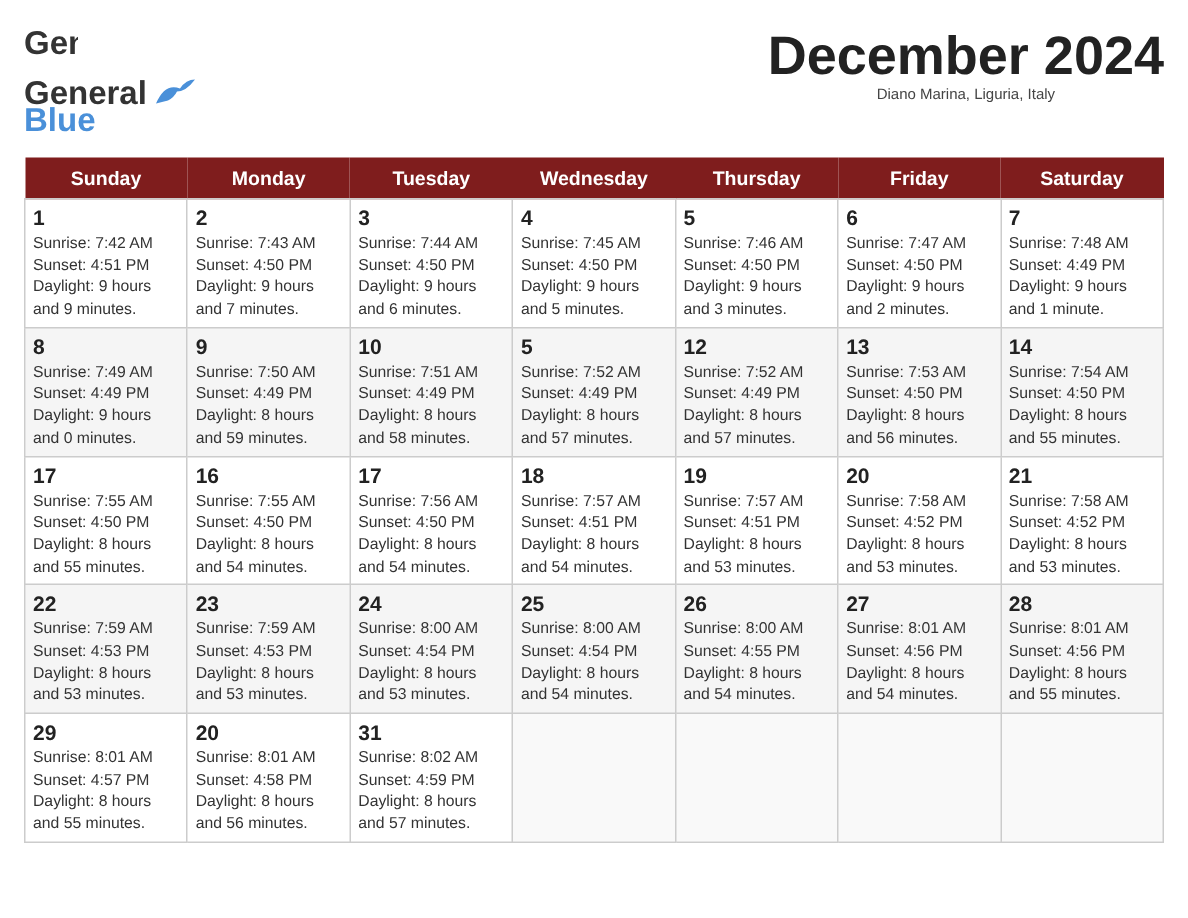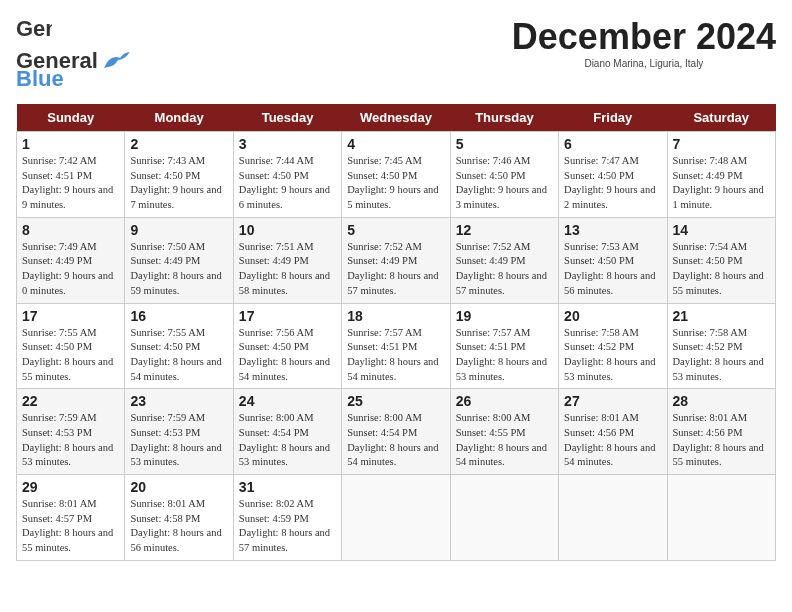--- a/index.html
+++ b/index.html
@@ -65,21 +65,20 @@
       font-size: 14px;
       font-weight: bold;
       color: #222;
       display: block;
       margin-bottom: 2px;
     }
     .day-info {
       font-size: 10.5px;
       color: #333;
       line-height: 1.4;
-      font-family: Liberation Serif, serif;
     }
     .empty-cell {
       background: #f9f9f9;
     }
   </style>
 </head>
 <body>
 
 <div class="header">
   <div class="logo">

